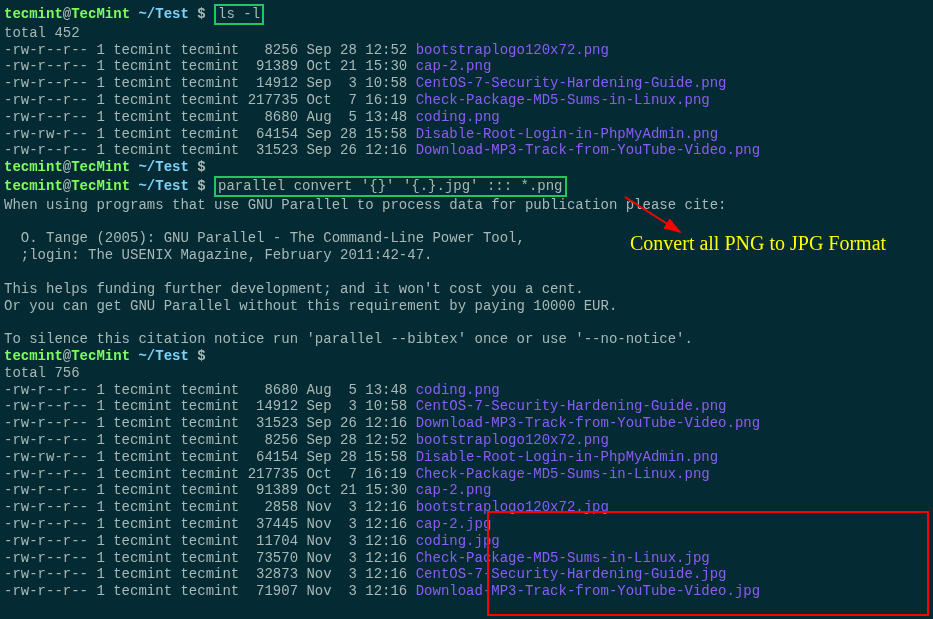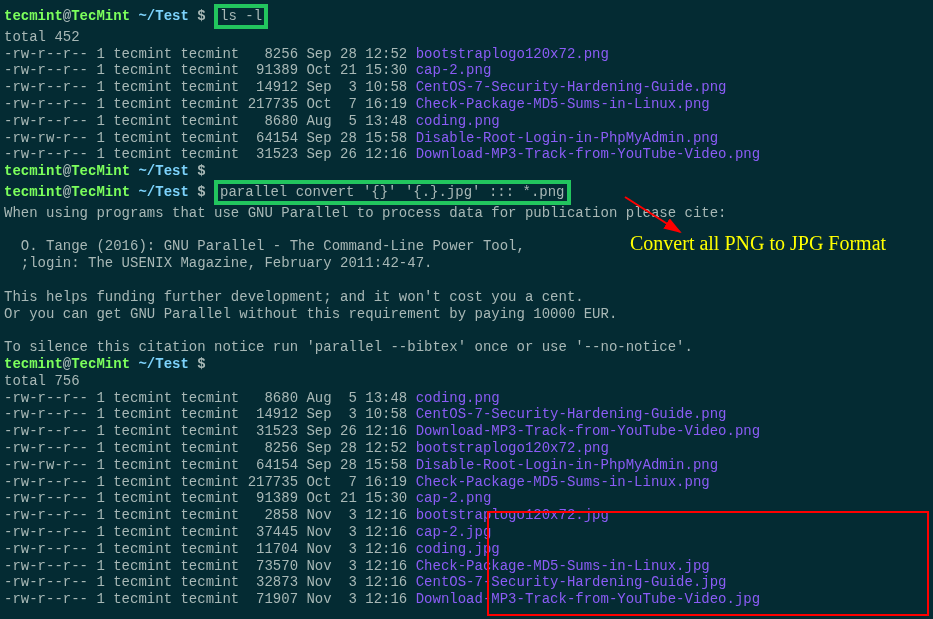--- a/index.html
+++ b/index.html
@@ -17,21 +17,21 @@
     .line {
       white-space: pre;
     }
     .user { color: #7cff5c; font-weight: bold; }
     .host { color: #7cff5c; font-weight: bold; }
     .sep { color: #a8b8b6; font-weight: bold; }
     .path { color: #7dd3fc; font-weight: bold; }
     .dollar { color: #a8b8b6; font-weight: bold; }
     .cmd { color: #a8b8b6; }
     .filename { color: #8b5cf6; font-weight: normal; }
-    .box-red { border: 4px solid #22c55e; padding: 0 2px; display: inline-block; }
+    .box-red { border: 2px solid #22c55e; padding: 0 2px; display: inline-block; }
     .annotation {
       position: absolute;
       color: #ffff00;
       font-family: 'Times New Roman', serif;
       font-size: 20px;
     }
     .arrow {
       position: absolute;
       pointer-events: none;
     }
@@ -51,21 +51,21 @@
     <div class="line"><span class="cmd">-rw-r--r-- 1 tecmint tecmint  91389 Oct 21 15:30 </span><span class="filename">cap-2.png</span></div>
     <div class="line"><span class="cmd">-rw-r--r-- 1 tecmint tecmint  14912 Sep  3 10:58 </span><span class="filename">CentOS-7-Security-Hardening-Guide.png</span></div>
     <div class="line"><span class="cmd">-rw-r--r-- 1 tecmint tecmint 217735 Oct  7 16:19 </span><span class="filename">Check-Package-MD5-Sums-in-Linux.png</span></div>
     <div class="line"><span class="cmd">-rw-r--r-- 1 tecmint tecmint   8680 Aug  5 13:48 </span><span class="filename">coding.png</span></div>
     <div class="line"><span class="cmd">-rw-rw-r-- 1 tecmint tecmint  64154 Sep 28 15:58 </span><span class="filename">Disable-Root-Login-in-PhpMyAdmin.png</span></div>
     <div class="line"><span class="cmd">-rw-r--r-- 1 tecmint tecmint  31523 Sep 26 12:16 </span><span class="filename">Download-MP3-Track-from-YouTube-Video.png</span></div>
     <div class="line"><span class="user">tecmint</span><span class="sep">@</span><span class="host">TecMint</span><span class="path"> ~/Test</span><span class="dollar"> $ </span></div>
     <div class="line"><span class="user">tecmint</span><span class="sep">@</span><span class="host">TecMint</span><span class="path"> ~/Test</span><span class="dollar"> $ </span><span class="box-red"><span class="cmd">parallel convert '{}' '{.}.jpg' ::: *.png</span></span></div>
     <div class="line">When using programs that use GNU Parallel to process data for publication please cite:</div>
     <div class="line"> </div>
-    <div class="line">  O. Tange (2016): GNU Parallel - The Command-Line Power Tool,</div>
+    <div class="line">  O. Tange (2005): GNU Parallel - The Command-Line Power Tool,</div>
     <div class="line">  ;login: The USENIX Magazine, February 2011:42-47.</div>
     <div class="line"> </div>
     <div class="line">This helps funding further development; and it won't cost you a cent.</div>
     <div class="line">Or you can get GNU Parallel without this requirement by paying 10000 EUR.</div>
     <div class="line"> </div>
     <div class="line">To silence this citation notice run 'parallel --bibtex' once or use '--no-notice'.</div>
     <div class="line"><span class="user">tecmint</span><span class="sep">@</span><span class="host">TecMint</span><span class="path"> ~/Test</span><span class="dollar"> $ </span></div>
     <div class="line">total 756</div>
     <div class="line"><span class="cmd">-rw-r--r-- 1 tecmint tecmint   8680 Aug  5 13:48 </span><span class="filename">coding.png</span></div>
     <div class="line"><span class="cmd">-rw-r--r-- 1 tecmint tecmint  14912 Sep  3 10:58 </span><span class="filename">CentOS-7-Security-Hardening-Guide.png</span></div>

